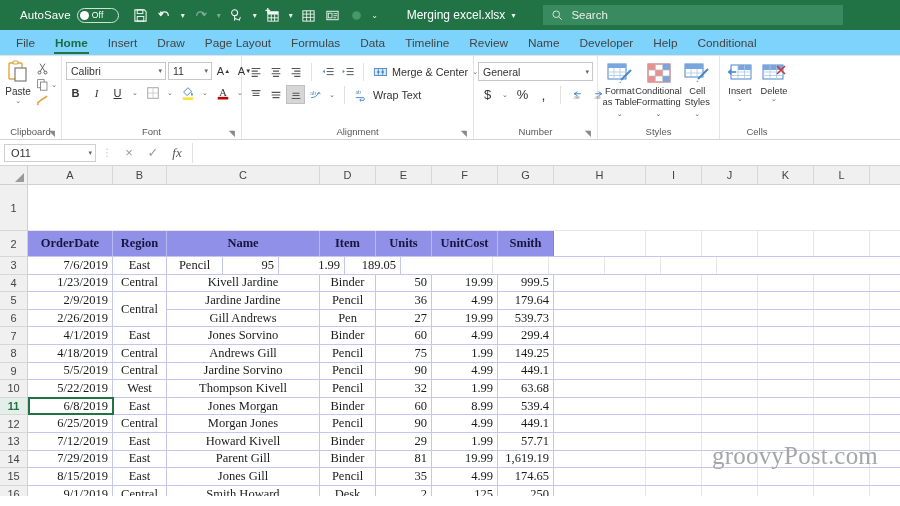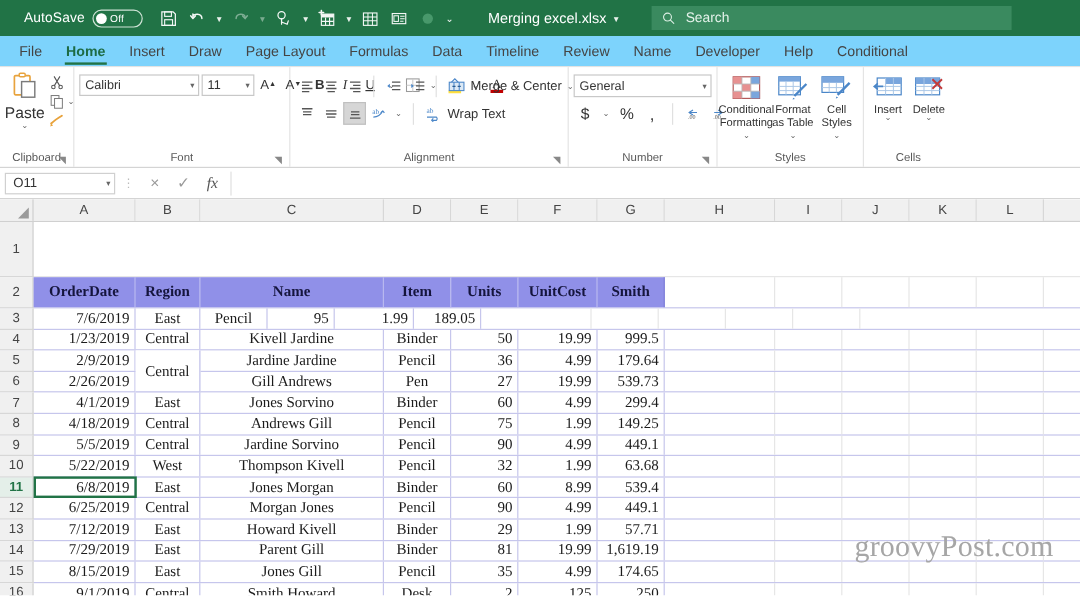--- a/index.html
+++ b/index.html
@@ -110,28 +110,28 @@
   .dlg {
     position: absolute; right: 2px; bottom: 1px;
     font-size: 8px; color: #888;
   }
 
   
   .g-clip { width: 62px; }
   .g-clip .gb { display: flex; gap: 2px; }
   .paste-col { display:flex; flex-direction:column; align-items:center; width: 34px; }
   .paste-ico { width: 26px; height: 26px; }
-  .paste-txt { font-size: 13px; color:#333; margin-top:1px; }
+  .paste-txt { font-size: 10px; color:#333; margin-top:1px; }
   .mini-col { display: flex; flex-direction: column; gap: 1px; padding-top: 2px; }
   .mini-row { display: flex; align-items: center; gap: 1px;}
   .mini { width: 16px; height: 15px; display:flex; align-items:center; justify-content:center;}
 
   
   .g-font { width: 180px; }
-  .g-font .gb { flex-direction: row; gap: 3px; padding-top:2px;}
+  .g-font .gb { flex-direction: column; gap: 3px; padding-top:2px;}
   .row { display: flex; align-items: center; gap: 2px; }
   .combo {
     height: 18px;
     border: 1px solid #c8c8c8;
     background: #fff;
     display: flex; align-items: center; justify-content: space-between;
     padding: 0 3px 0 4px;
     font-size: 10.5px;
     color: #333;
   }
@@ -654,43 +654,43 @@
       <span>Number</span>
       <span class="dlg">◥</span>
     </div>
   </div>
 
   <div class="group g-sty">
     <div class="group-body gb">
       <div class="bigbtn">
         <span class="bi">
           <svg width="26" height="22" viewBox="0 0 26 22">
+              <rect x="1" y="2" width="18" height="15" fill="#fff" stroke="#4a86c8" stroke-width="1"></rect>
+              <rect x="1" y="2" width="18" height="4" fill="#7aa6dd"></rect>
+              <path d="M1 10h18M1 13.5h18M7 6v11M13 6v11" stroke="#a9c6e6" stroke-width=".8"></path>
+              <path d="M14 18 C18 14 20 12 24 8" stroke="#4a86c8" stroke-width="2" fill="none"></path>
+              <path d="M13 19.5 L12.5 21 L14.5 20.5Z" fill="#4a86c8"></path>
+            </svg>
+        </span>
+        <span>Format as Table</span>
+        <span style="font-size:7px;color:#666;">⌄</span>
+      </div>
+      <div class="bigbtn">
+        <span class="bi">
+          <svg width="26" height="22" viewBox="0 0 26 22">
               <rect x="2" y="2" width="22" height="18" fill="#fff" stroke="#b35a5a" stroke-width="1"></rect>
               <rect x="2" y="2" width="7.3" height="6" fill="#e79191"></rect>
               <rect x="16.7" y="2" width="7.3" height="6" fill="#7aa6dd"></rect>
               <rect x="9.3" y="8" width="7.4" height="6" fill="#e79191"></rect>
               <rect x="2" y="14" width="7.3" height="6" fill="#e79191"></rect>
               <rect x="16.7" y="14" width="7.3" height="6" fill="#7aa6dd"></rect>
               <path d="M2 8h22M2 14h22M9.3 2v18M16.7 2v18" stroke="#b8b8b8" stroke-width=".7"></path>
             </svg>
         </span>
         <span>Conditional Formatting</span>
-        <span style="font-size:7px;color:#666;">⌄</span>
-      </div>
-      <div class="bigbtn">
-        <span class="bi">
-          <svg width="26" height="22" viewBox="0 0 26 22">
-              <rect x="1" y="2" width="18" height="15" fill="#fff" stroke="#4a86c8" stroke-width="1"></rect>
-              <rect x="1" y="2" width="18" height="4" fill="#7aa6dd"></rect>
-              <path d="M1 10h18M1 13.5h18M7 6v11M13 6v11" stroke="#a9c6e6" stroke-width=".8"></path>
-              <path d="M14 18 C18 14 20 12 24 8" stroke="#4a86c8" stroke-width="2" fill="none"></path>
-              <path d="M13 19.5 L12.5 21 L14.5 20.5Z" fill="#4a86c8"></path>
-            </svg>
-        </span>
-        <span>Format as Table</span>
         <span style="font-size:7px;color:#666;">⌄</span>
       </div>
       <div class="bigbtn">
         <span class="bi">
           <svg width="26" height="22" viewBox="0 0 26 22">
               <rect x="1" y="2" width="18" height="13" fill="#fff" stroke="#4a86c8" stroke-width="1"></rect>
               <rect x="1" y="2" width="18" height="5" fill="#7aa6dd"></rect>
               <path d="M1 11h18M7 7v8M13 7v8" stroke="#a9c6e6" stroke-width=".8"></path>
               <path d="M14 17 C18 13 20 11 24 7" stroke="#4a86c8" stroke-width="2" fill="none"></path>
               <path d="M13 18.5 L12.5 20 L14.5 19.5Z" fill="#4a86c8"></path>

